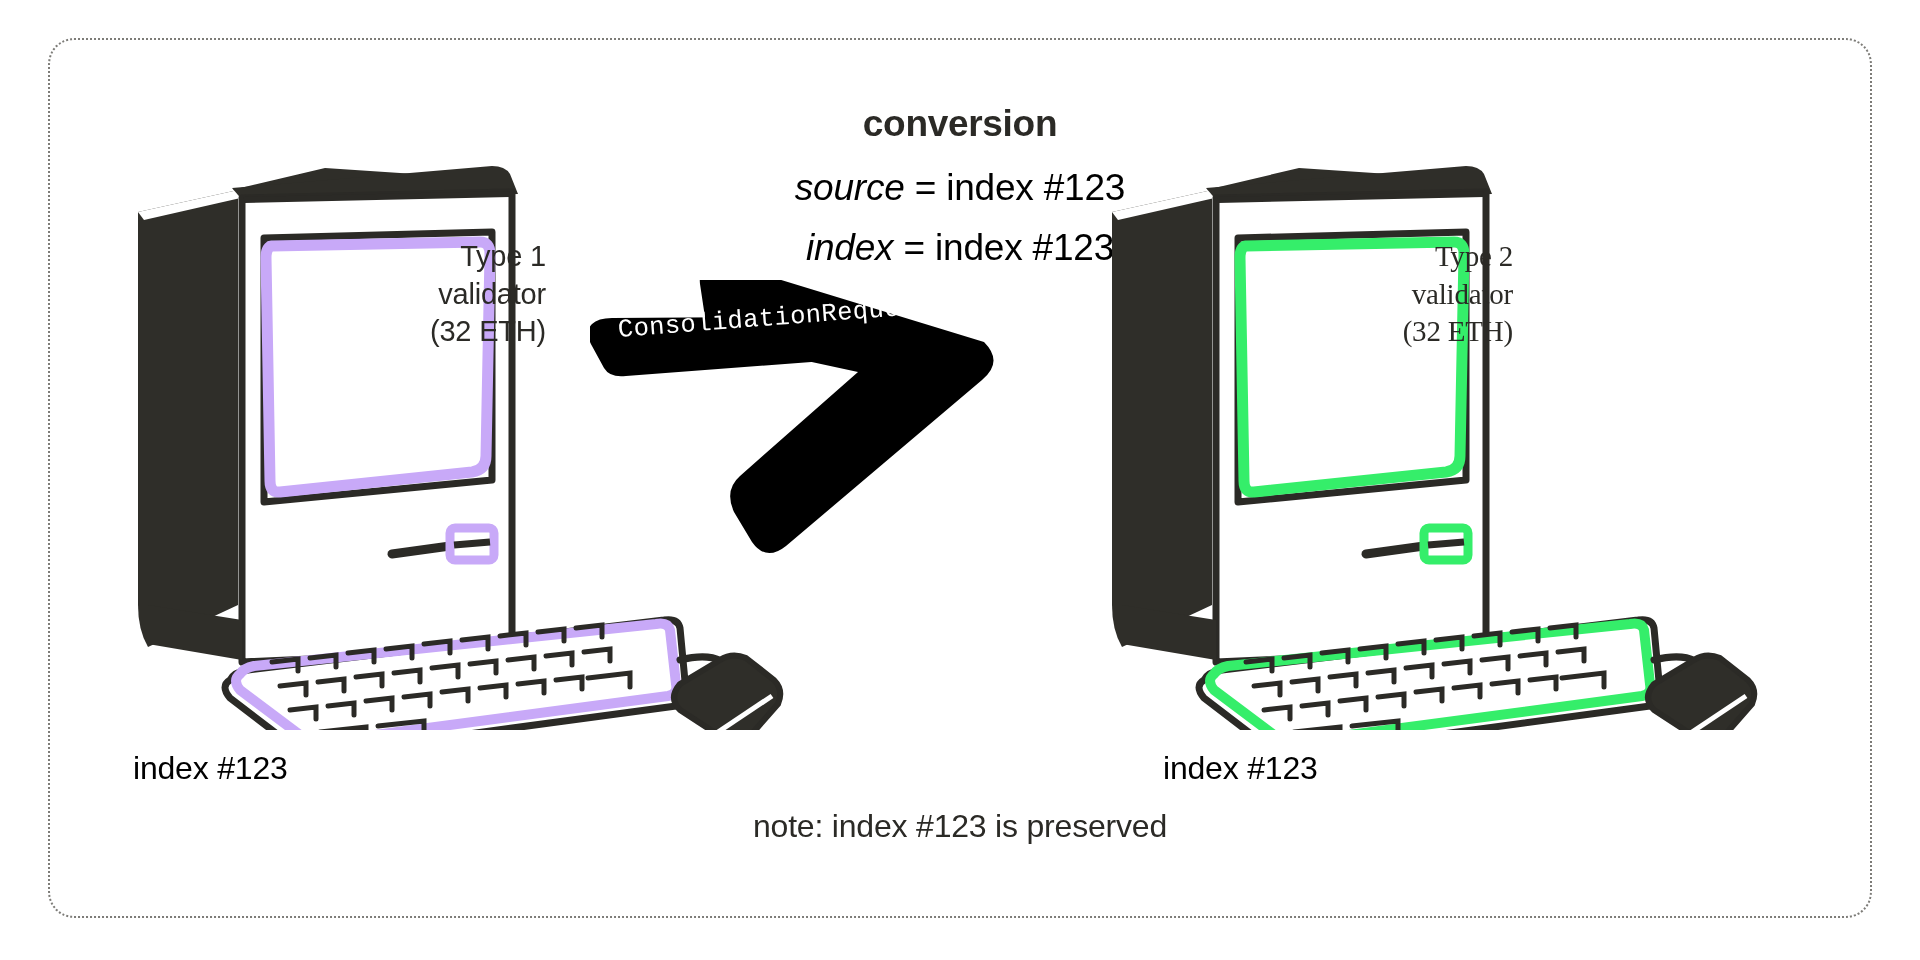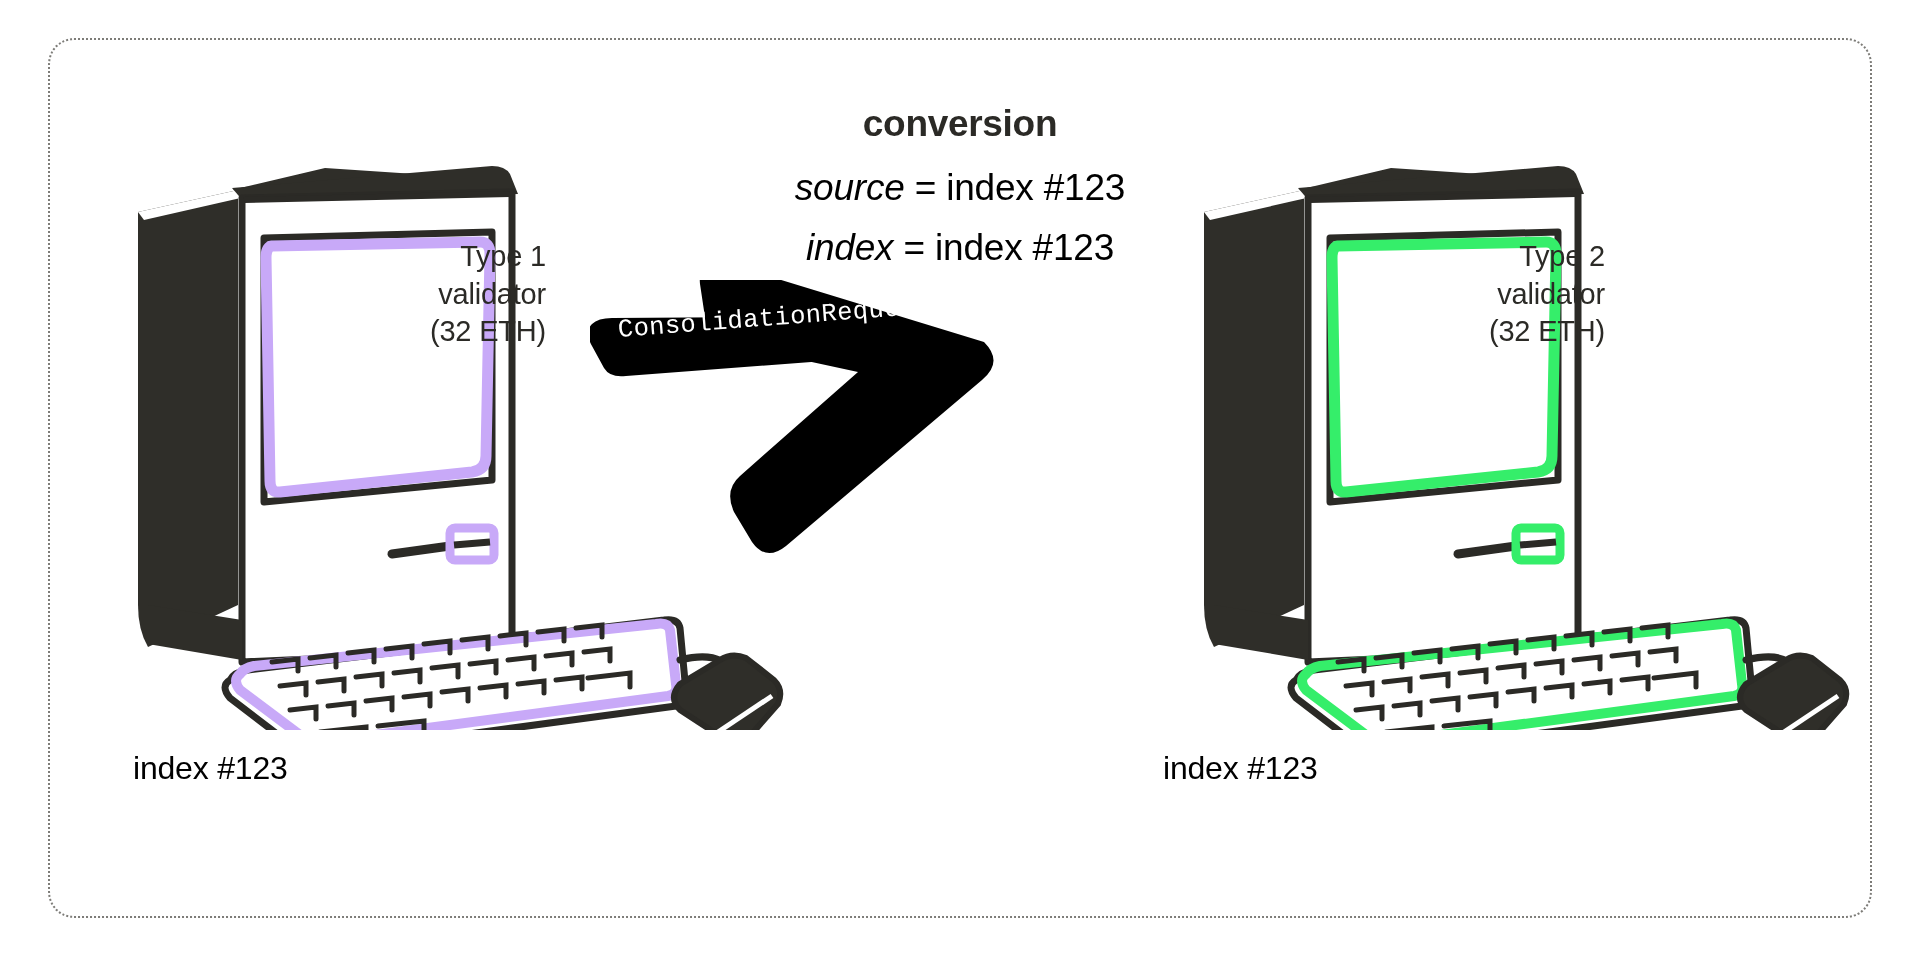--- a/index.html
+++ b/index.html
@@ -60,21 +60,21 @@
   }
 
   
   .computer {
     position: absolute;
     top: 150px;
     width: 700px;
     height: 580px;
   }
   #computer-left  { left: 120px; }
-  #computer-right { left: 1186px; }
+  #computer-right { left: 1094px; font-family: Liberation Serif, serif; }
 
   .computer svg { display: block; width: 700px; height: 580px; }
 
   .screen-text {
     position: absolute;
     width: 230px;
     text-align: right;
     font-size: 29px;
     line-height: 1.30;
     color: #2b2a26;
@@ -306,14 +306,15 @@
                L14 88
                Q20 98 36 96
                L300 76
                L296 36
                L22 38
                Q8 38 2 44 Z" fill="#000000"></path>
     </svg>
     <div id="request-label">ConsolidationRequest</div>
   </div>
 
+  <div id="footer-note">note: index #123 is preserved</div>
 
 </div>
 
 </body></html>

